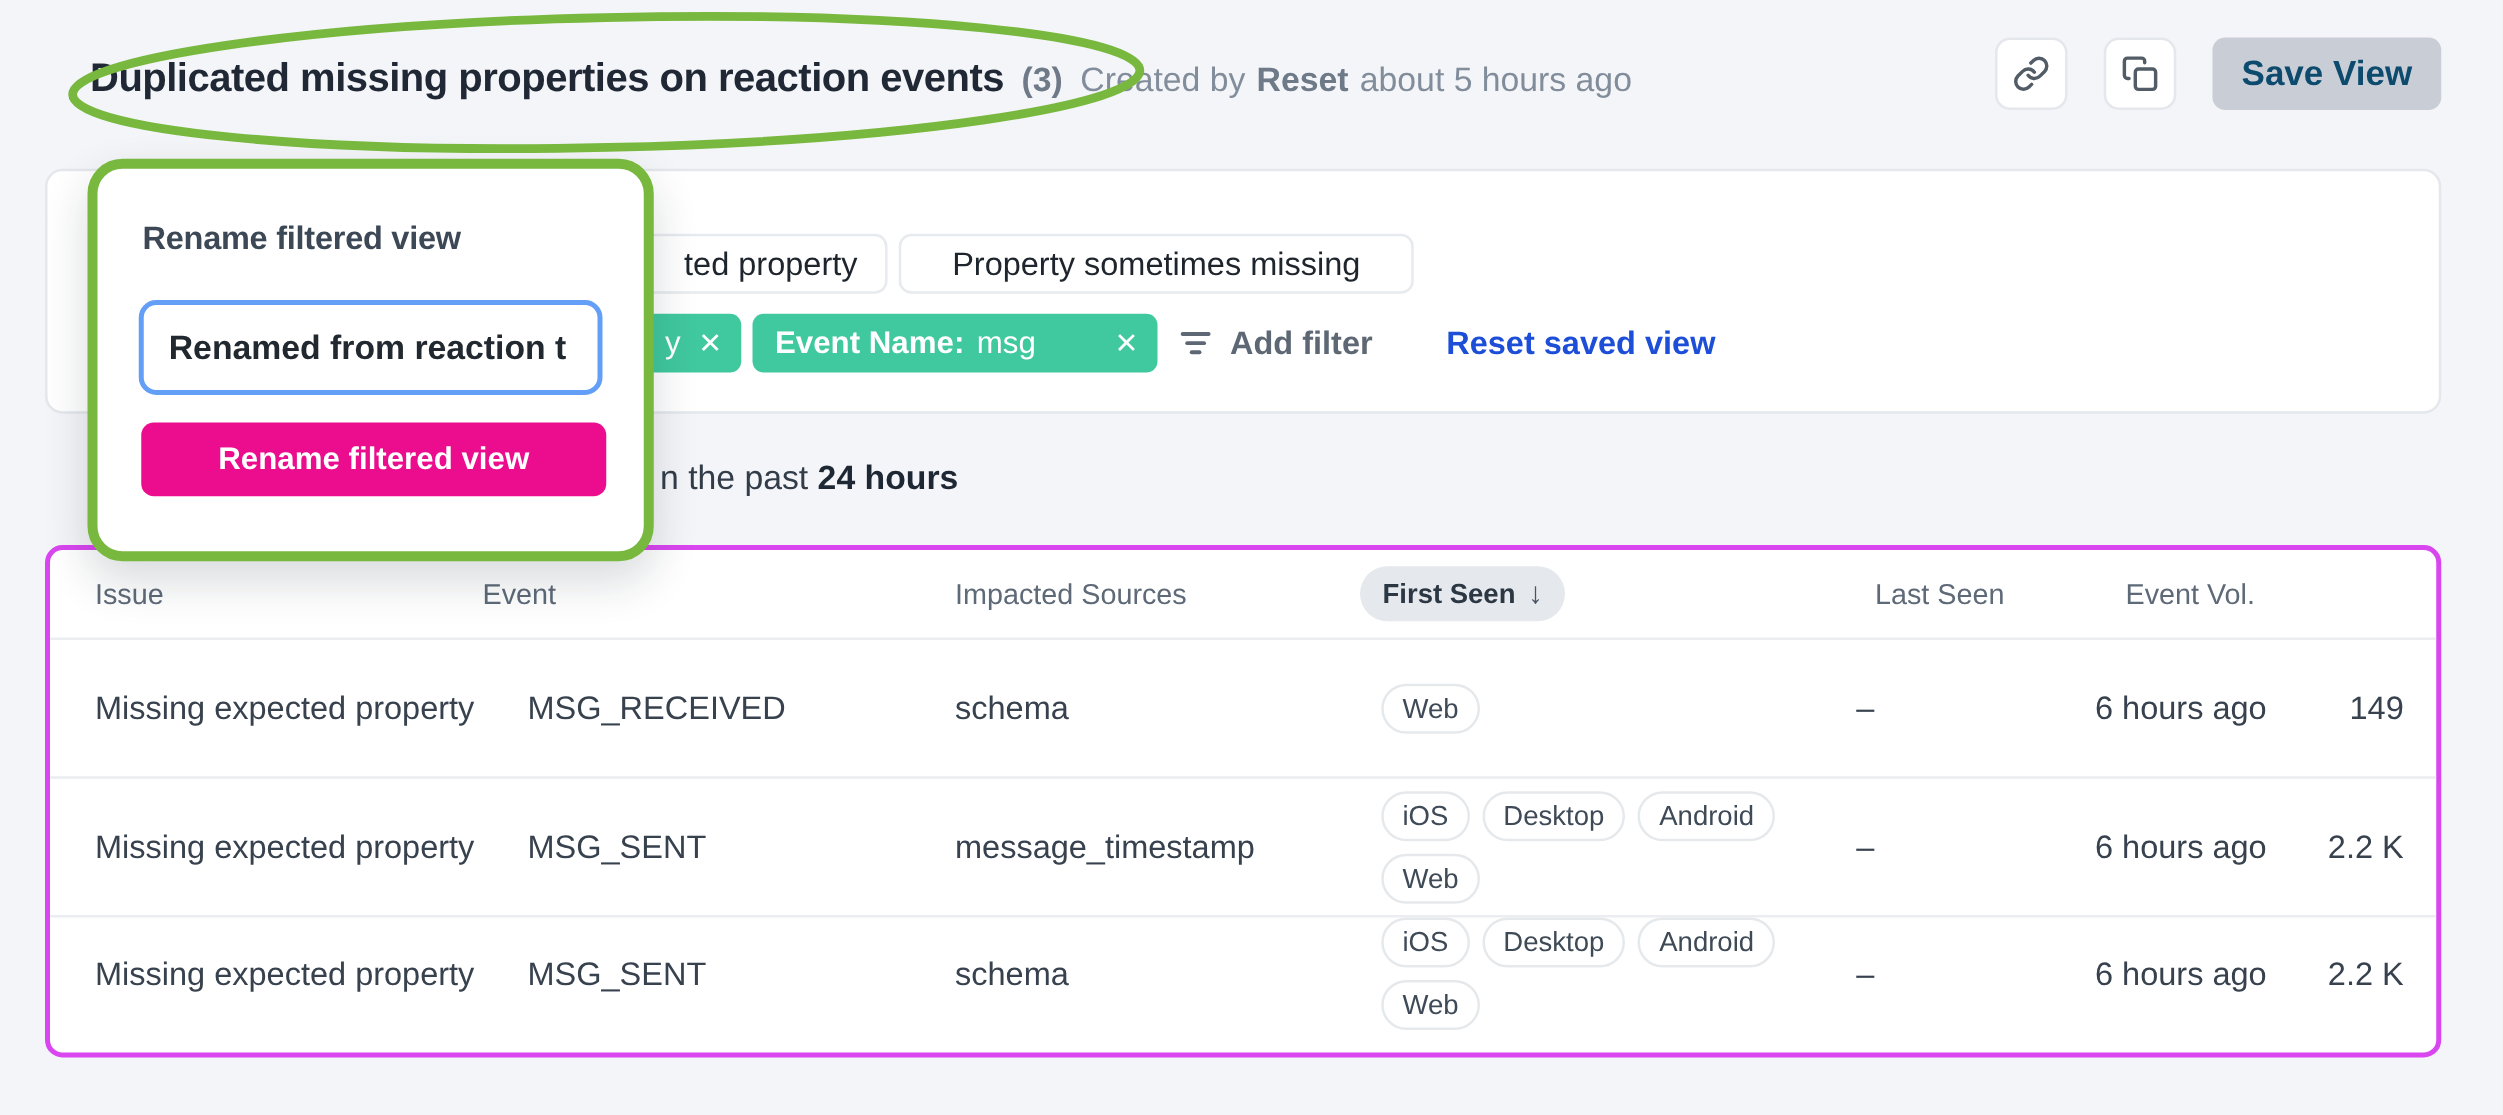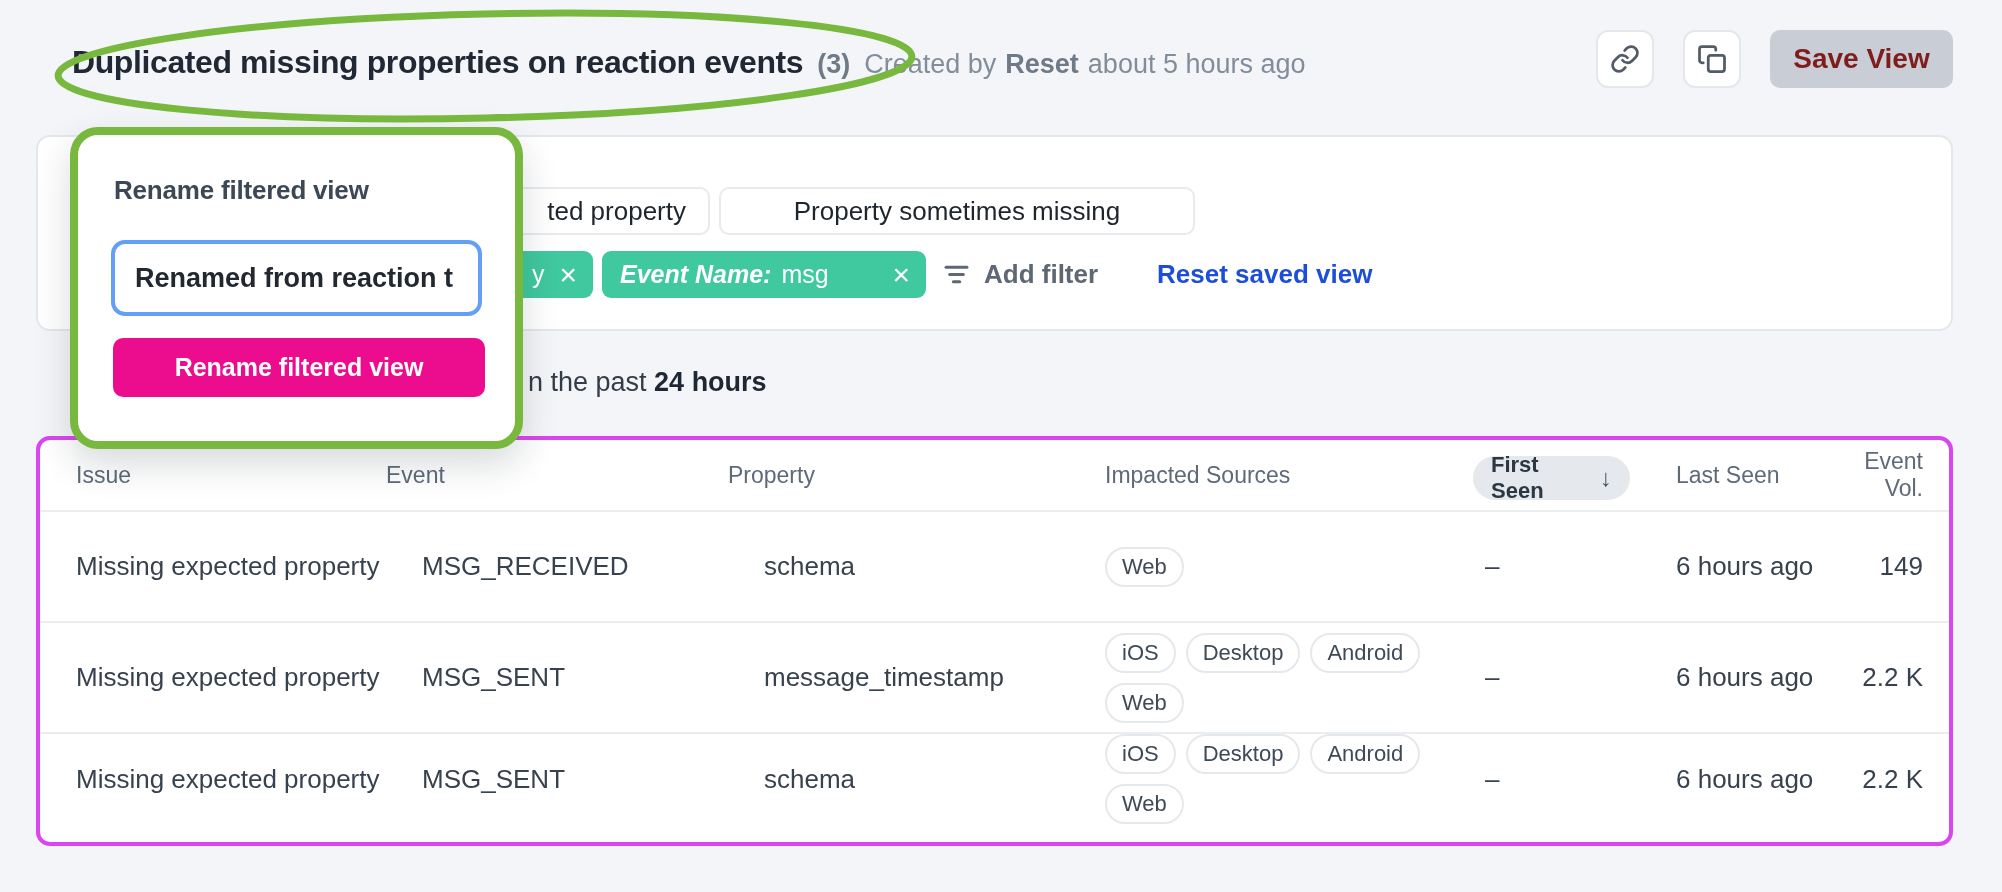--- a/index.html
+++ b/index.html
@@ -18,37 +18,37 @@
   .page-title{font-size:32px;font-weight:700;color:#1f2834;letter-spacing:-0.4px;}
   .page-count{font-size:27px;font-weight:700;color:#6e7a88;}
   .page-meta{font-size:27px;color:#828d9b;display:flex;gap:9px;}
   .page-meta .user{font-weight:700;color:#6e7a88;}
 
   .header-actions{position:absolute;top:30px;right:49px;display:flex;gap:29px;align-items:center;}
   .icon-btn{width:58px;height:58px;background:#fff;border:2px solid #e4e7eb;border-radius:12px;
     display:flex;align-items:center;justify-content:center;cursor:pointer;}
   .icon-btn svg{stroke:#525c66;}
   .btn-save{height:58px;width:183px;background:var(--disabled);border:none;border-radius:10px;
-    color:#7f1d1d;font-size:28px;font-weight:700;font-family:inherit;display:flex;align-items:center;justify-content:center;}
+    color:#0c4a6e;font-size:28px;font-weight:700;font-family:inherit;display:flex;align-items:center;justify-content:center;}
 
   
   .annot-ellipse{position:absolute;left:45px;top:4px;z-index:60;pointer-events:none;}
 
   
   .filter-card{position:absolute;left:36px;top:135px;width:1917px;height:196px;background:#fff;
     border:2px solid #e4e7eb;border-radius:14px;z-index:1;}
   .chip{position:absolute;top:50px;height:48px;background:#fff;border:2px solid #e7eaee;border-radius:10px;
     display:flex;align-items:center;font-size:26px;font-weight:500;color:#1e252d;cursor:pointer;}
   .chip1{left:424px;width:248px;justify-content:flex-end;padding-right:22px;}
-  .chip2{left:681px;width:476px;justify-content:center;}
+  .chip2{left:681px;width:412px;justify-content:center;}
   .tag{position:absolute;top:114px;height:47px;background:var(--teal);border-radius:9px;color:#fff;
     display:flex;align-items:center;font-size:25px;cursor:pointer;}
   .tag1{left:440px;width:115px;justify-content:flex-end;gap:15px;padding-right:16px;}
   .tag2{left:564px;width:324px;gap:10px;padding:0 16px 0 18px;}
-  .tag .b{font-weight:700;font-style:italic;}
+  .tag .b{font-weight:700;}
   .tag .x{font-size:30px;line-height:1;font-weight:400;cursor:pointer;}
   .tag2 .x{margin-left:auto;}
   .add-filter{position:absolute;left:905px;top:114px;height:47px;display:flex;align-items:center;gap:14px;
     color:#5d6874;font-size:26px;font-weight:600;cursor:pointer;}
   .reset-link{position:absolute;left:1119px;top:114px;height:47px;display:flex;align-items:center;
     color:#1d4ed8;font-size:26px;font-weight:600;}
 
   
   .annot-box{position:absolute;left:70px;top:103px;width:453px;height:322px;background:#fff;
     border:8px solid var(--green);border-radius:28px;z-index:50;box-shadow:0 16px 36px rgba(20,30,45,.16);margin-top:24px;}
@@ -142,21 +142,20 @@
   </div>
 
   <div class="summary">
     <span>n the past </span><span class="b">24 hours</span>
   </div>
 
   <div class="table-card">
     <div class="thead">
       <div class="c-pad th-btn">Issue</div>
       <div class="th-btn">Event</div>
-      <div class="th-btn">Property</div>
       <div class="c-pad th-btn">Impacted Sources</div>
       <div>
         <span class="sort-pill">
           <span>First Seen</span>
           <span class="arrow">↓</span>
         </span>
       </div>
       <div class="c-last th-btn">Last Seen</div>
       <div class="c-vol th-btn">Event Vol.</div>
     </div>

